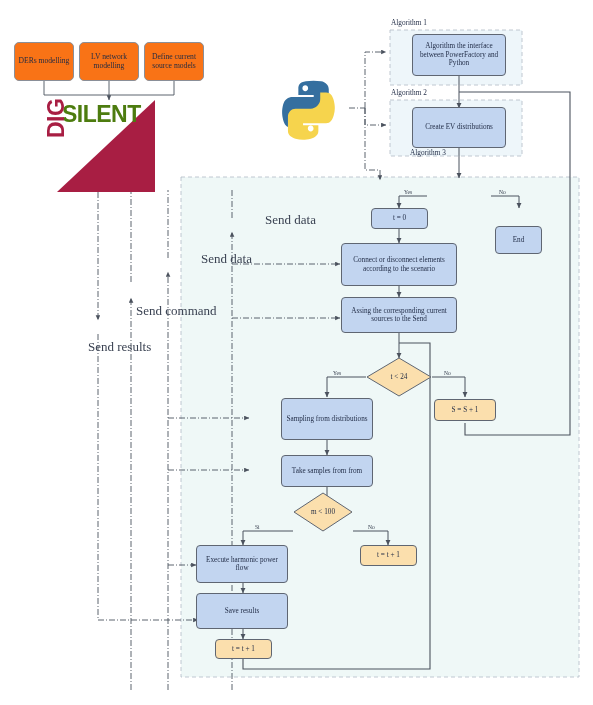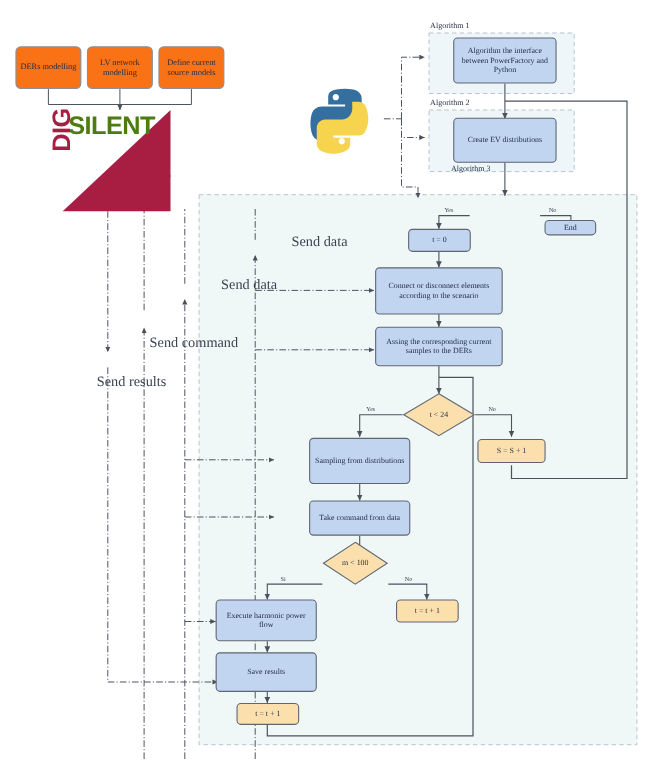--- a/index.html
+++ b/index.html
@@ -166,51 +166,51 @@
       <span>Create EV distributions</span>
     </div>
 
     <div class="yn" style="left:404px;top:189px;">Yes</div>
     <div class="yn" style="left:499px;top:189px;">No</div>
 
     <div class="node box blue" style="left:371px;top:208px;width:57px;height:21px;">
       <span>t = 0</span>
     </div>
 
-    <div class="node box blue" style="left:495px;top:200px;width:47px;height:14px;">
+    <div class="node box blue" style="left:495px;top:226px;width:47px;height:28px;">
       <span>End</span>
     </div>
 
     <div class="node box blue" style="left:341px;top:243px;width:116px;height:43px;">
       <span>Connect or disconnect elements according to the scenario</span>
     </div>
 
     <div class="node box blue" style="left:341px;top:297px;width:116px;height:36px;">
-      <span>Assing the corresponding current samples to the DERs</span>
+      <span>Assing the corresponding current sources to the Send</span>
     </div>
 
     <div class="diamond-wrap" style="left:366px;top:357px;width:66px;height:40px;">
       <svg width="66" height="40" viewBox="0 0 66 40">
         <polygon points="33,1 65,20 33,39 1,20" fill="#fbdfad" stroke="#5f6672" stroke-width="1"></polygon>
       </svg>
       <div class="diamond-label">t &lt; 24</div>
     </div>
     <div class="yn" style="left:333px;top:370px;">Yes</div>
     <div class="yn" style="left:444px;top:370px;">No</div>
 
     <div class="node box orange" style="left:434px;top:399px;width:62px;height:22px;">
       <span>S = S + 1</span>
     </div>
 
     <div class="node box blue" style="left:281px;top:398px;width:92px;height:42px;">
       <span>Sampling from distributions</span>
     </div>
 
     <div class="node box blue" style="left:281px;top:455px;width:92px;height:32px;">
-      <span>Take command from data</span>
+      <span>Take samples from from</span>
     </div>
 
     <div class="diamond-wrap" style="left:293px;top:492px;width:60px;height:40px;text-align:center;">
       <svg width="60" height="40" viewBox="0 0 60 40">
         <polygon points="30,1 59,20 30,39 1,20" fill="#fbdfad" stroke="#5f6672" stroke-width="1"></polygon>
       </svg>
       <div class="diamond-label">m &lt; 100</div>
     </div>
     <div class="yn" style="left:255px;top:524px;">Si</div>
     <div class="yn" style="left:368px;top:524px;">No</div>

